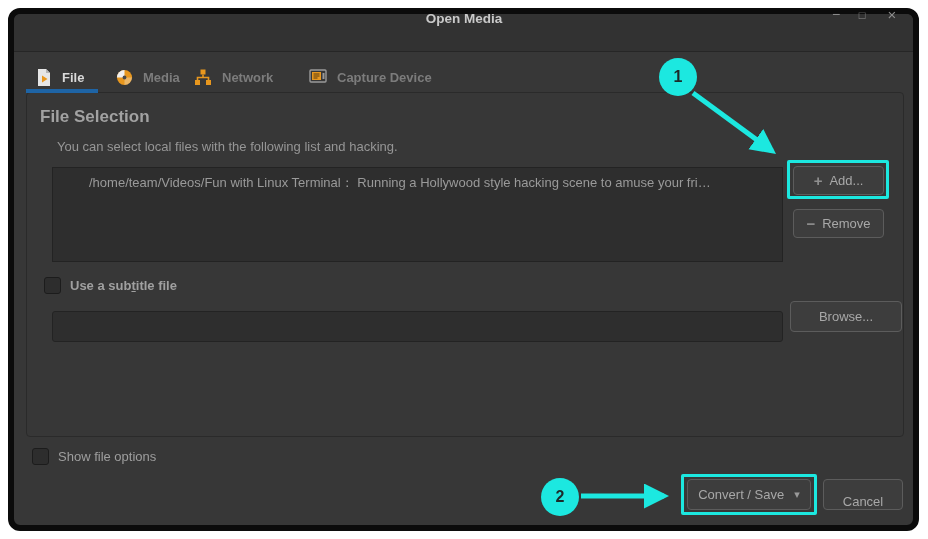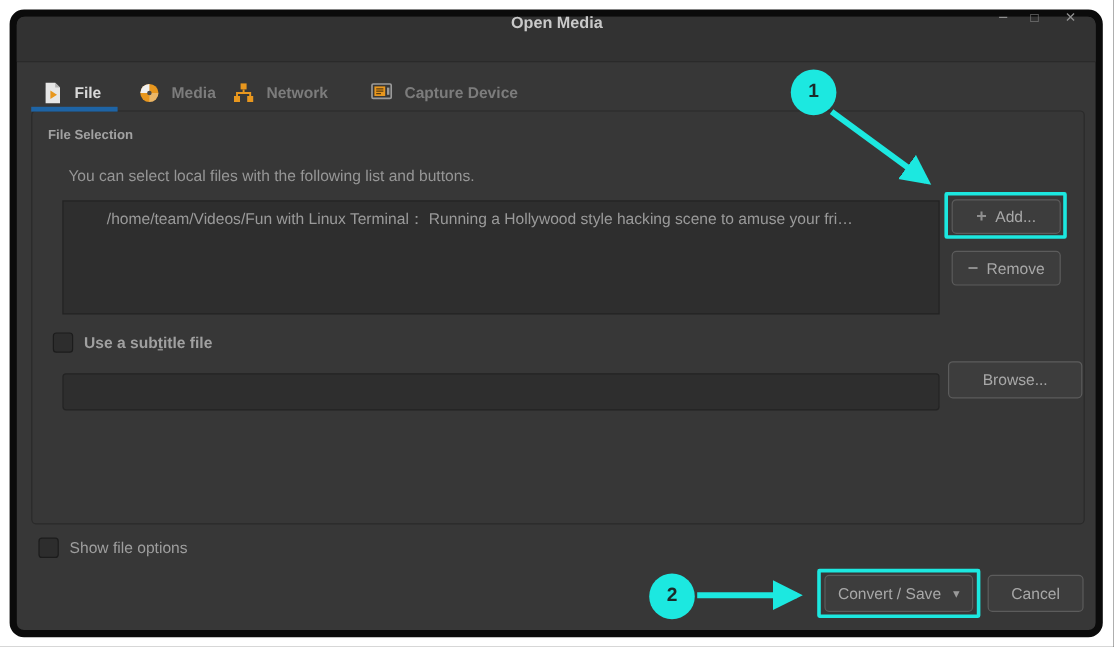--- a/index.html
+++ b/index.html
@@ -21,34 +21,34 @@
   
   .tab { top:64px; height:26px; display:flex; align-items:center; gap:10px;
          font-size:13px; font-weight:bold; color:#7c7c7c; cursor:pointer; }
   .tab.active { color:#d9d9d9;text-align:center; }
   .tab-file { left:36px; } .tab-disc { left:116px; } .tab-network { left:194px; } .tab-capture { left:309px; }
   .tab-underline { left:26px; top:89px; width:72px; height:4px; background:#1e64a5; z-index:3; }
 
   
   .frame { left:26px; top:92px; width:878px; height:345px; border:1px solid #2a2a2a; border-radius:4px; }
 
-  .heading { left:40px; top:107px; font-size:11px; font-weight:bold; color:#a2a2a2; }
+  .heading { left:40px; top:107px; font-size:17px; font-weight:bold; color:#a2a2a2; }
   .desc { left:57px; top:139px; font-size:13px; color:#969696; }
 
   .filelist { left:52px; top:167px; width:731px; height:95px; background:#2e2e2e; border:1px solid #232323; overflow:hidden;padding-left:28px; }
   .file-item { padding:6px 8px; font-size:13px; color:#9a9a9a; white-space:nowrap; overflow:hidden; cursor:default; }
 
   .btn { background:#3d3d3d; border:1px solid #5c5c5c; border-radius:4px; color:#a8a8a8;
          font-size:13px; display:flex; align-items:center; justify-content:center; gap:7px; cursor:pointer; }
   .btn-icon { color:#8f8f8f; font-weight:bold; font-size:15px; line-height:1; }
   .btn-add { left:793px; top:166px; width:91px; height:29px; }
   .btn-remove { left:793px; top:209px; width:91px; height:29px; }
   .btn-browse { left:790px; top:301px; width:112px; height:31px; }
   .btn-convert { left:687px; top:479px; width:124px; height:31px; gap:10px; }
-  .btn-cancel { left:823px; top:479px; width:80px; height:31px; }
+  .btn-cancel { left:823px; top:479px; width:80px; height:31px;align-items:flex-end; }
   .drop-arrow { color:#9a9a9a; font-size:11px; }
 
   .checkbox { width:17px; height:17px; background:#2d2d2d; border:1px solid #1c1c1c; border-radius:3px; cursor:pointer; }
   .cb-subtitle { left:44px; top:277px; }
   .cb-showmore { left:32px; top:448px; }
   .lbl { font-size:13px; color:#a0a0a0; }
   .lbl-subtitle { left:70px; top:278px; font-weight:bold; }
   .lbl-showmore { left:58px; top:449px; color:#9e9e9e; }
   .u { text-decoration:underline; }
 
@@ -121,21 +121,21 @@
         <rect x="13.5" y="4" width="2" height="6" fill="#9a9a9a"></rect>
       </svg>
   </span>
   <span>Capture Device</span>
 </div>
 <div class="abs tab-underline"></div>
 
 <div class="abs frame"></div>
 
 <div class="abs heading">File Selection</div>
-<div class="abs desc">You can select local files with the following list and buttons.</div>
+<div class="abs desc">You can select local files with the following list and hacking.</div>
 
 <div class="abs filelist">
   <div class="file-item">/home/team/Videos/Fun with Linux Terminal： Running a Hollywood style hacking scene to amuse your fri…</div>
 </div>
 
 <div class="abs btn btn-add">
   <span class="btn-icon">+</span>
   <span>Add...</span>
 </div>
 <div class="abs btn btn-remove">

